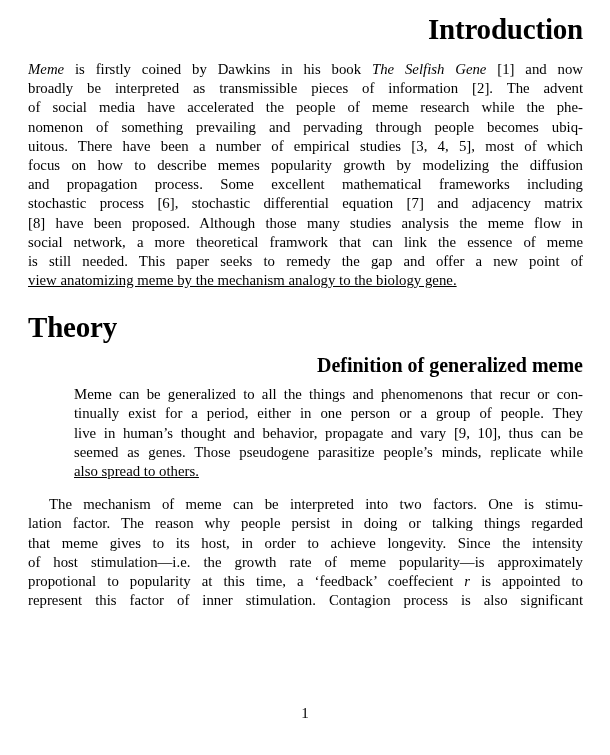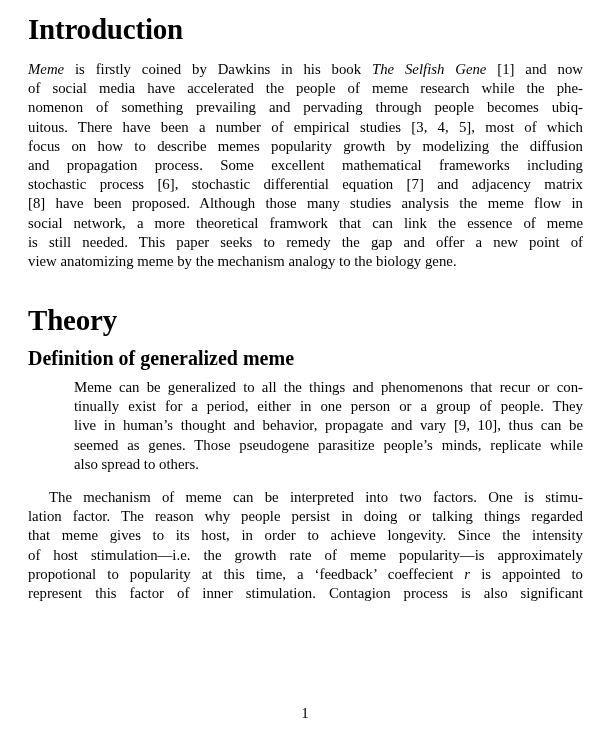--- a/index.html
+++ b/index.html
@@ -24,45 +24,47 @@
     color: #000000;
     font-family: "Liberation Serif", serif;
   }
   h1 {
     font-size: 29px;
     line-height: 34px;
     font-weight: 700;
     margin: 0;
     letter-spacing: -0.2px;
   }
-  h1.first   { margin-top: 12px; }
-  h1.theory  { margin-top: 32px; }
+  h1.first   { margin-top: 12px; text-align: right; }
+  h1.theory  { margin-top: 20px; }
   h2 {
     font-size: 20px;
     line-height: 26px;
     font-weight: 700;
     margin: 8px 0 0 0;
+    text-align: right;
   }
   .para       { margin-top: 14px; }
   .para.def   { margin-top: 7px; margin-left: 46px; }
   .para.mech  { margin-top: 14px; }
   .pline {
     height: 19.2px;
     overflow: hidden;
     text-align: justify;
     text-align-last: justify;
   }
   .pline::after {
     content: "";
     display: inline-block;
     width: 100%;
     height: 0;
   }
   .pline.last {
     text-align-last: left;
+    text-decoration: underline;
   }
   .pline.last::after { content: none; }
   .pline.indent { text-indent: 21px; }
   .it { font-style: italic; font-family: Liberation Serif, serif; }
   .footer {
     position: absolute;
     left: 0;
     right: 0;
     top: 704px;
     text-align: center;
@@ -72,20 +74,21 @@
 </style>
 </head>
 <body>
 
 <div class="page">
 
   <h1 class="first">Introduction</h1>
 
   <div class="para intro">
       <div class="pline"><span class="it">Meme</span><span> is firstly coined by Dawkins in his book </span><span class="it">The Selfish Gene</span><span> [1] and now</span></div>
+      <div class="pline"><span>broadly be interpreted as transmissible pieces of information [2]. The advent</span></div>
       <div class="pline"><span>of social media have accelerated the people of meme research while the phe-</span></div>
       <div class="pline"><span>nomenon of something prevailing and pervading through people becomes ubiq-</span></div>
       <div class="pline"><span>uitous. There have been a number of empirical studies [3, 4, 5], most of which</span></div>
       <div class="pline"><span>focus on how to describe memes popularity growth by modelizing the diffusion</span></div>
       <div class="pline"><span>and propagation process. Some excellent mathematical frameworks including</span></div>
       <div class="pline"><span>stochastic process [6], stochastic differential equation [7] and adjacency matrix</span></div>
       <div class="pline"><span>[8] have been proposed. Although those many studies analysis the meme flow in</span></div>
       <div class="pline"><span>social network, a more theoretical framwork that can link the essence of meme</span></div>
       <div class="pline"><span>is still needed. This paper seeks to remedy the gap and offer a new point of</span></div>
       <div class="pline last"><span>view anatomizing meme by the mechanism analogy to the biology gene.</span></div>

